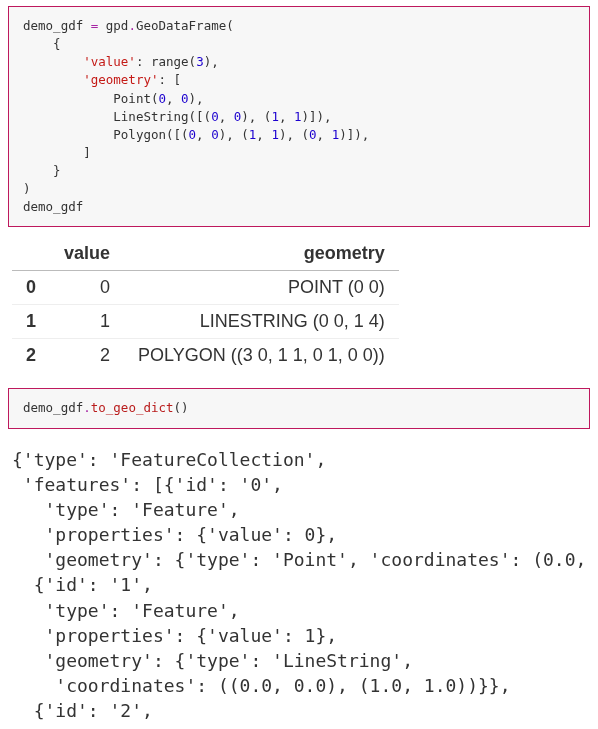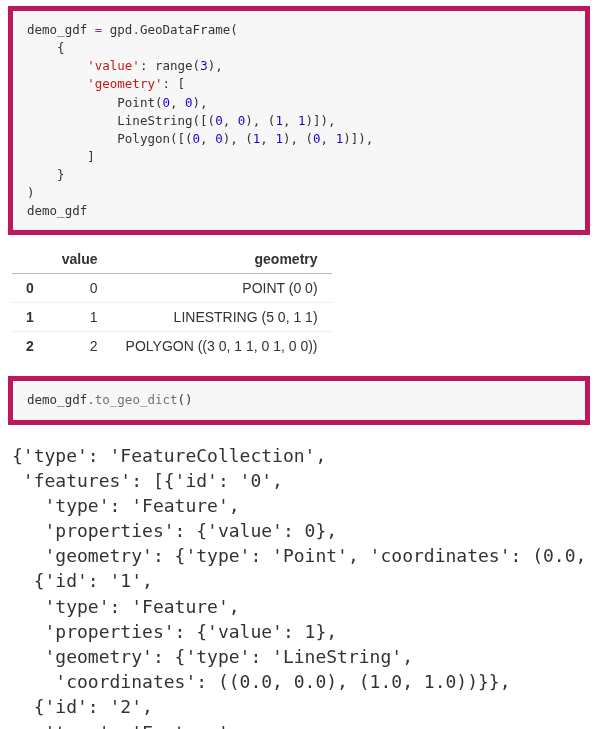--- a/index.html
+++ b/index.html
@@ -6,21 +6,21 @@
     margin: 0;
     padding: 0;
     font-family: -apple-system, BlinkMacSystemFont, "Segoe UI", Helvetica, Arial, sans-serif;
     font-size: 12.5px;
     color: #333;
     width: 598px;
     background: #fff;
   }
   .code-cell {
     background: #f7f7f7;
-    border: 5px solid #be185d;
+    border: 1px solid #be185d;
     padding: 10px 14px;
     margin: 6px 8px 10px 8px;
     font-family: "Consolas", "Menlo", "DejaVu Sans Mono", monospace;
     font-size: 12.5px;
     line-height: 1.45;
     white-space: pre;
     overflow-x: auto;
     color: #333;
   }
   .output-text {
@@ -29,27 +29,27 @@
     line-height: 1.4;
     white-space: pre;
     padding: 8px 8px 8px 8px;
     margin: 0 4px;
     color: #333;
   }
   .tok-var   { color: #333; }
   .tok-op    { color: #a626a4; }
   .tok-str   { color: #c41a16; }
   .tok-num   { color: #1c00cf; }
-  .tok-attr  { color: #737373; }
+  .tok-attr  { color: #b91c1c; }
   .tok-paren { color: #333; }
 
   table.dataframe {
     border-collapse: collapse;
     margin: 8px 8px 16px 12px;
-    font-size: 14px;
+    font-size: 18px;
   }
   table.dataframe th, table.dataframe td {
     text-align: right;
     padding: 6px 14px;
     border: none;
   }
   table.dataframe thead th {
     border-bottom: 1px solid #bbb;
     font-weight: 700;
   }
@@ -89,21 +89,21 @@
   </thead>
   <tbody>
     <tr>
       <th>0</th>
       <td>0</td>
       <td class="mono">POINT (0 0)</td>
     </tr>
     <tr>
       <th>1</th>
       <td>1</td>
-      <td class="mono">LINESTRING (5 0, 1 1)</td>
+      <td class="mono">LINESTRING (0 0, 1 4)</td>
     </tr>
     <tr>
       <th>2</th>
       <td>2</td>
       <td class="mono">POLYGON ((3 0, 1 1, 0 1, 0 0))</td>
     </tr>
   </tbody>
 </table>
 
 <div class="code-cell"><span><span class="tok-var">demo_gdf</span><span class="tok-op">.</span><span class="tok-attr">to_geo_dict</span><span>()</span></span></div>

